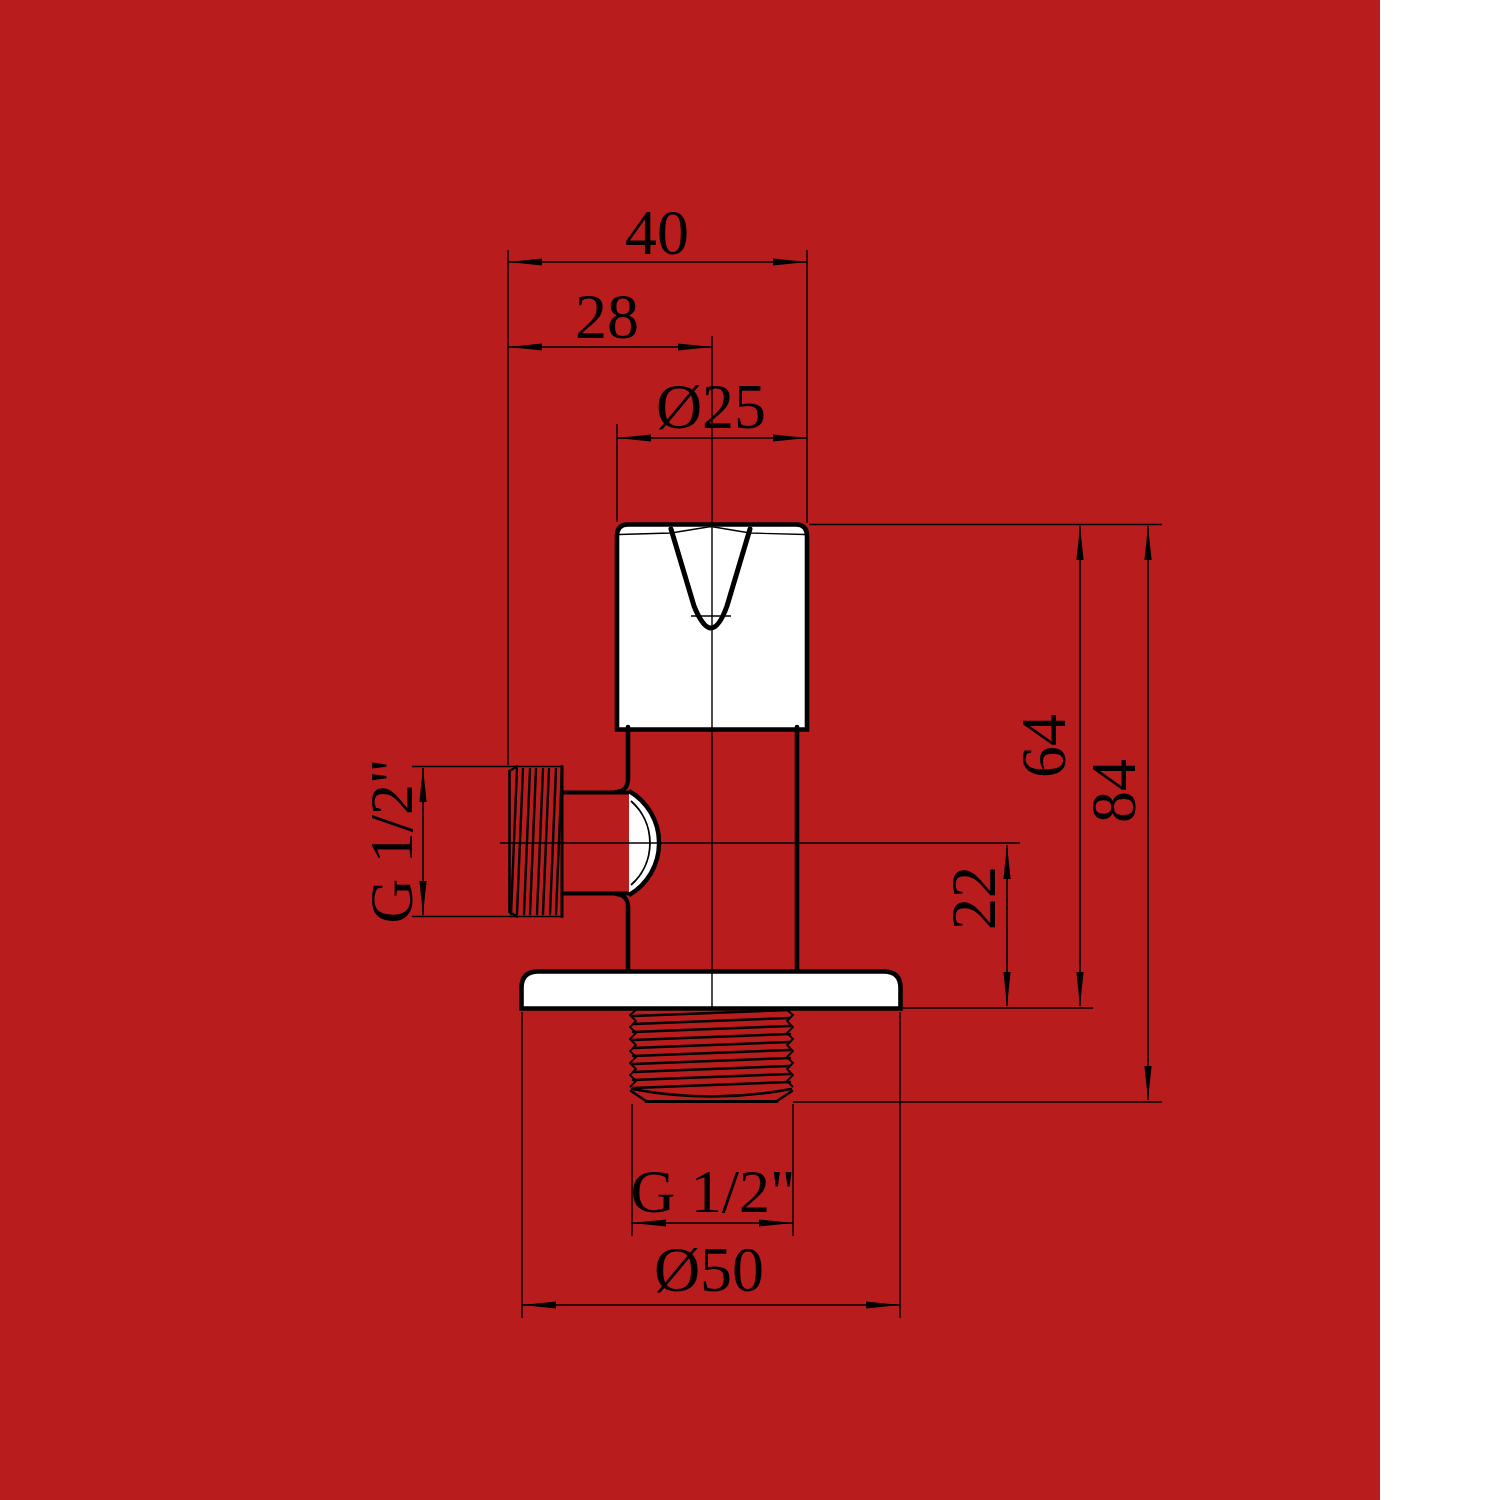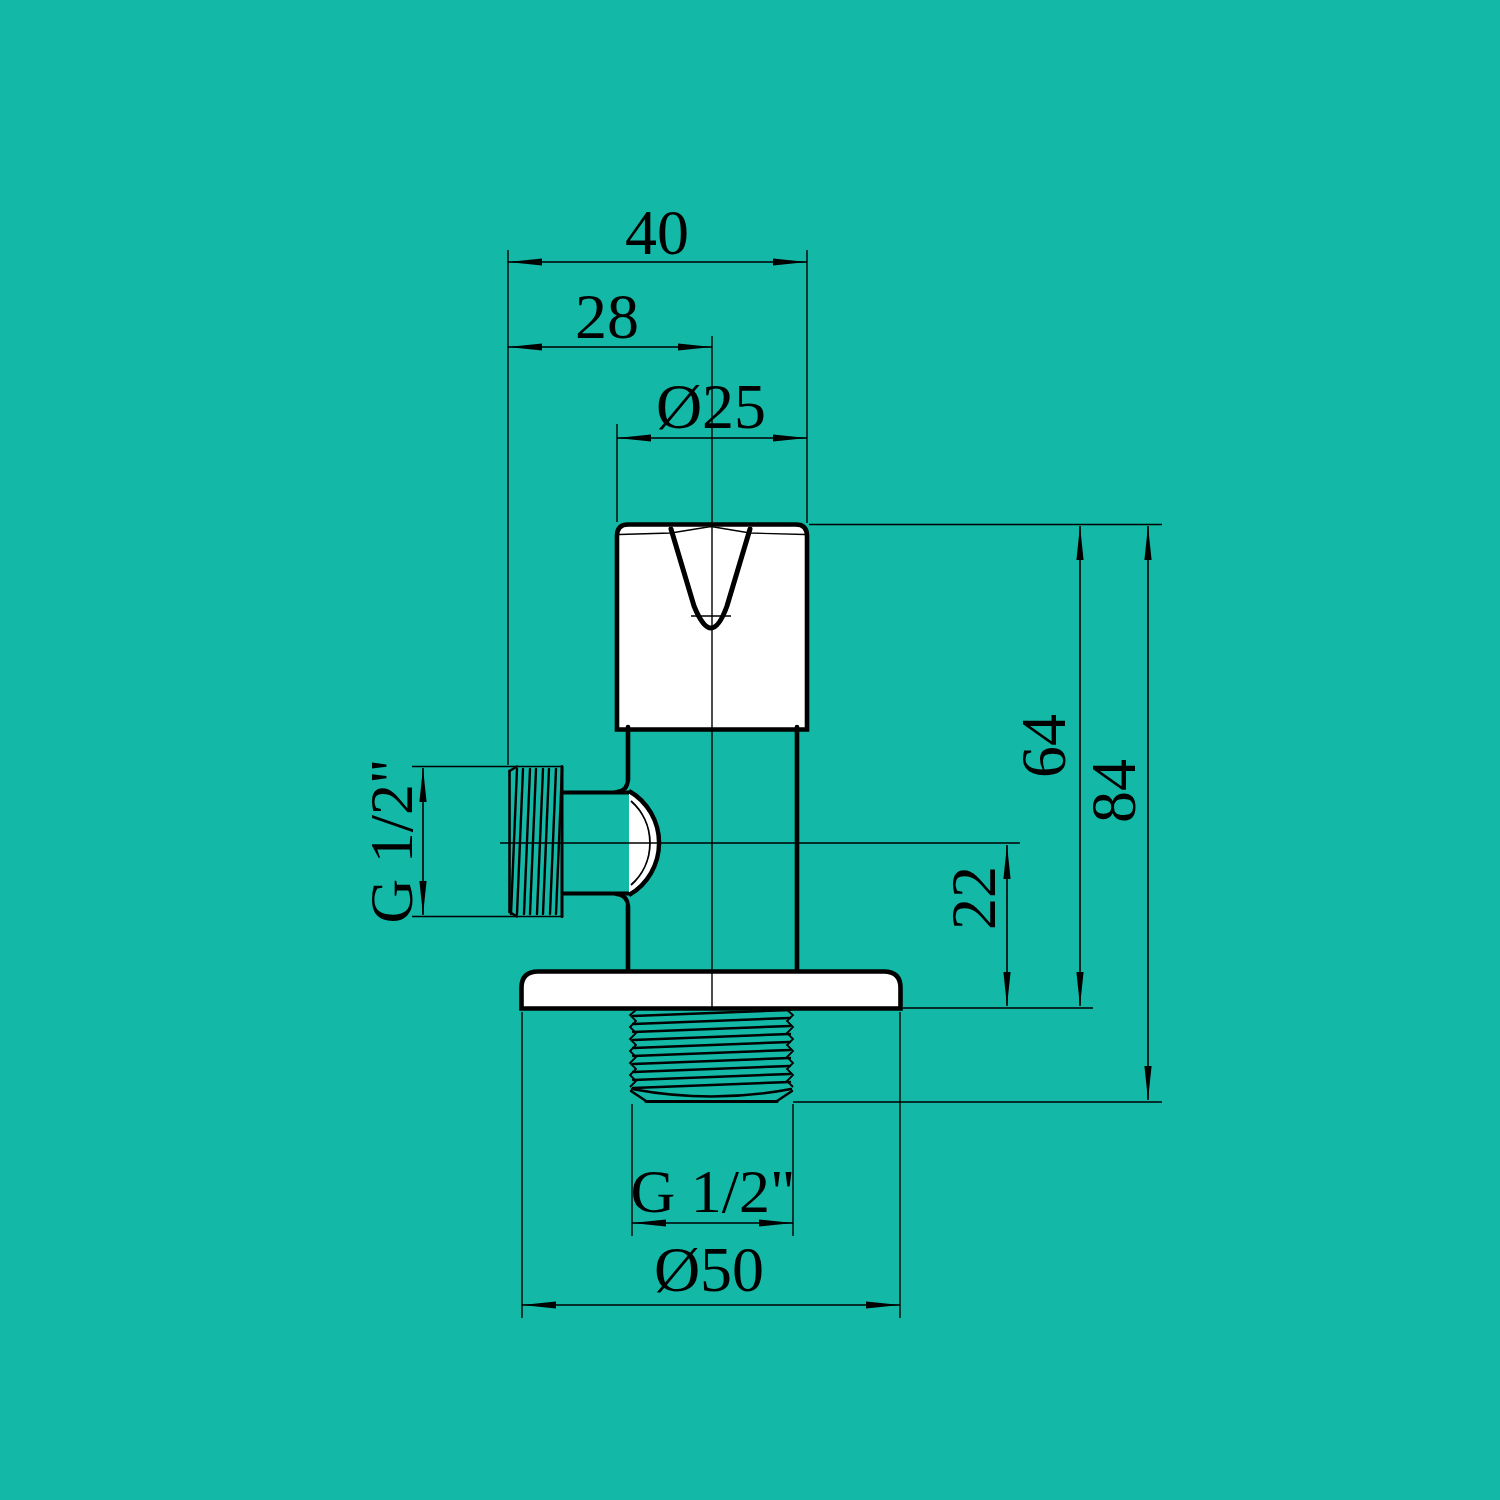--- a/index.html
+++ b/index.html
@@ -1,23 +1,23 @@
 <!DOCTYPE html>
 <html><head>
 <meta charset="utf-8">
 <style>
   html, body {
     margin: 0;
     padding: 0;
     background: #ffffff;
   }
   .stage {
-    width: 1500px;
+    width: 1380px;
     height: 1500px;
-    background: #14b8a6;
+    background: #b91c1c;
     position: relative;
   }
   svg { display: block; }
   .outline { stroke: #000; stroke-width: 4.6; fill: none; stroke-linecap: round; }
   .outline-fill { stroke: #000; stroke-width: 4.6; fill: #fff; }
   .med  { stroke: #000; stroke-width: 2.4; fill: none; stroke-linecap: round; }
   .med3 { stroke: #000; stroke-width: 3;   fill: none; stroke-linecap: round; }
   .thin { stroke: #000; stroke-width: 1.4; fill: none; }
   .dim  { stroke: #000; stroke-width: 1.6; fill: none; }
   .lbl {

